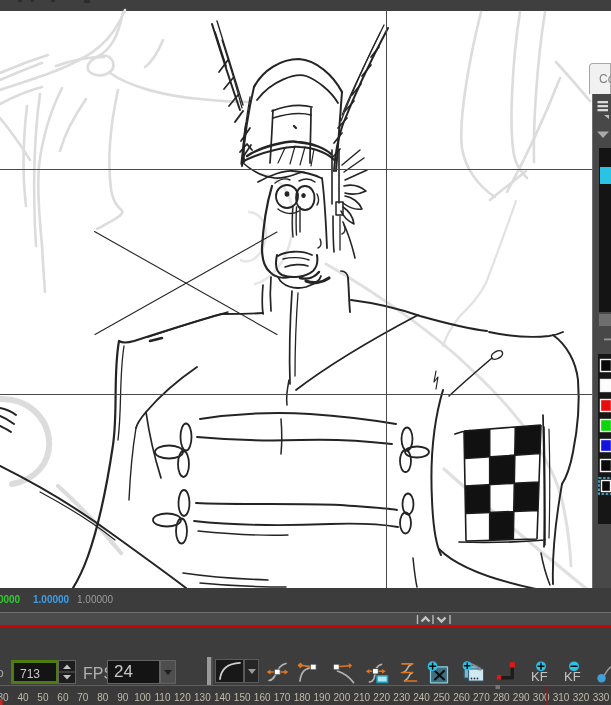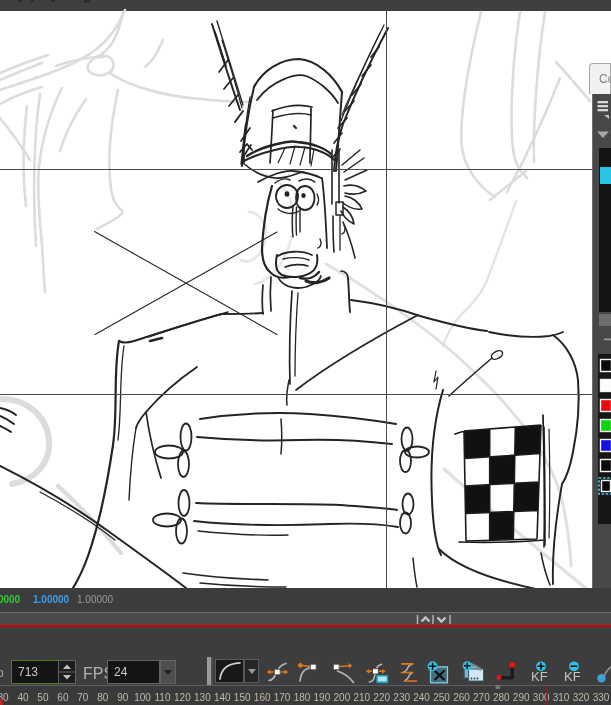--- a/index.html
+++ b/index.html
@@ -275,30 +275,30 @@
   </g>
   <path d="M 16.5,8.5 L 20.5,4.5 L 24.5,8.5" fill="none" stroke="#c6c6c6" stroke-width="2.3"></path>
   <path d="M 32.5,4.5 L 36.5,8.5 L 40.5,4.5" fill="none" stroke="#c6c6c6" stroke-width="2.3"></path>
 </svg>
 
 <div class="abs" style="left:0;top:625.4px;width:611px;height:1.9px;background:#d40000;"></div>
 
 <div class="abs" style="left:0;top:627px;width:611px;height:58px;background:#3d3d3d;"></div>
 <span class="abs" style="left:-3px;top:666px;color:#a8a8a8;font-size:12px;">o</span>
 
-<div class="abs" style="left:11px;top:660px;width:48px;height:24px;background:#141414;border:1px solid #4d7c0f;box-sizing:border-box;color:#c8c8c8;font-size:12px;line-height:22px;padding-left:6px;">713</div>
+<div class="abs" style="left:11px;top:660px;width:48px;height:24px;background:#141414;border:3px solid #4d7c0f;box-sizing:border-box;color:#c8c8c8;font-size:12px;line-height:22px;padding-left:6px;">713</div>
 <div class="abs" style="left:58px;top:660px;width:18px;height:24px;background:#1d1d1d;border:1px solid #636363;box-sizing:border-box;"></div>
 <svg class="abs" style="left:58px;top:660px;" width="18" height="24" viewBox="0 0 18 24">
   <line x1="1" y1="12" x2="17" y2="12" stroke="#636363" stroke-width="1"></line>
   <path d="M 5,9 L 13,9 L 9,4.5 Z" fill="#c2c2c2"></path>
   <path d="M 5,15 L 13,15 L 9,19.5 Z" fill="#c2c2c2"></path>
 </svg>
 <span class="abs" style="left:83px;top:665px;color:#b2b2b2;font-size:16px;">FPS</span>
 
-<div class="abs" style="left:107px;top:660px;width:53px;height:24px;background:#141414;border:1px solid #636363;box-sizing:border-box;color:#c8c8c8;font-size:12px;line-height:22px;padding-left:6px;">24</div>
+<div class="abs" style="left:107px;top:660px;width:53px;height:24px;background:#141414;border:1px solid #636363;box-sizing:border-box;color:#c8c8c8;font-size:17px;line-height:22px;padding-left:6px;">24</div>
 <div class="abs" style="left:160px;top:660px;width:16px;height:24px;background:#4e4e4e;border:1px solid #636363;box-sizing:border-box;"></div>
 <svg class="abs" style="left:160px;top:660px;" width="16" height="24" viewBox="0 0 16 24">
   <path d="M 4,10 L 12,10 L 8,15 Z" fill="#1e1e1e"></path>
 </svg>
 
 <div class="abs" style="left:207px;top:657px;width:6px;height:31px;background:#9a9a9a;border-right:2px solid #4e4e4e;box-sizing:border-box;"></div>
 
 <div class="abs" style="left:215px;top:659px;width:29px;height:24px;background:#181818;border:1px solid #5a5a5a;box-sizing:border-box;"></div>
 <div class="abs" style="left:244px;top:659px;width:15px;height:24px;background:#262626;border:1px solid #5a5a5a;box-sizing:border-box;"></div>
 <svg class="abs" style="left:0;top:627px;" width="611" height="58" viewBox="0 0 611 58">

